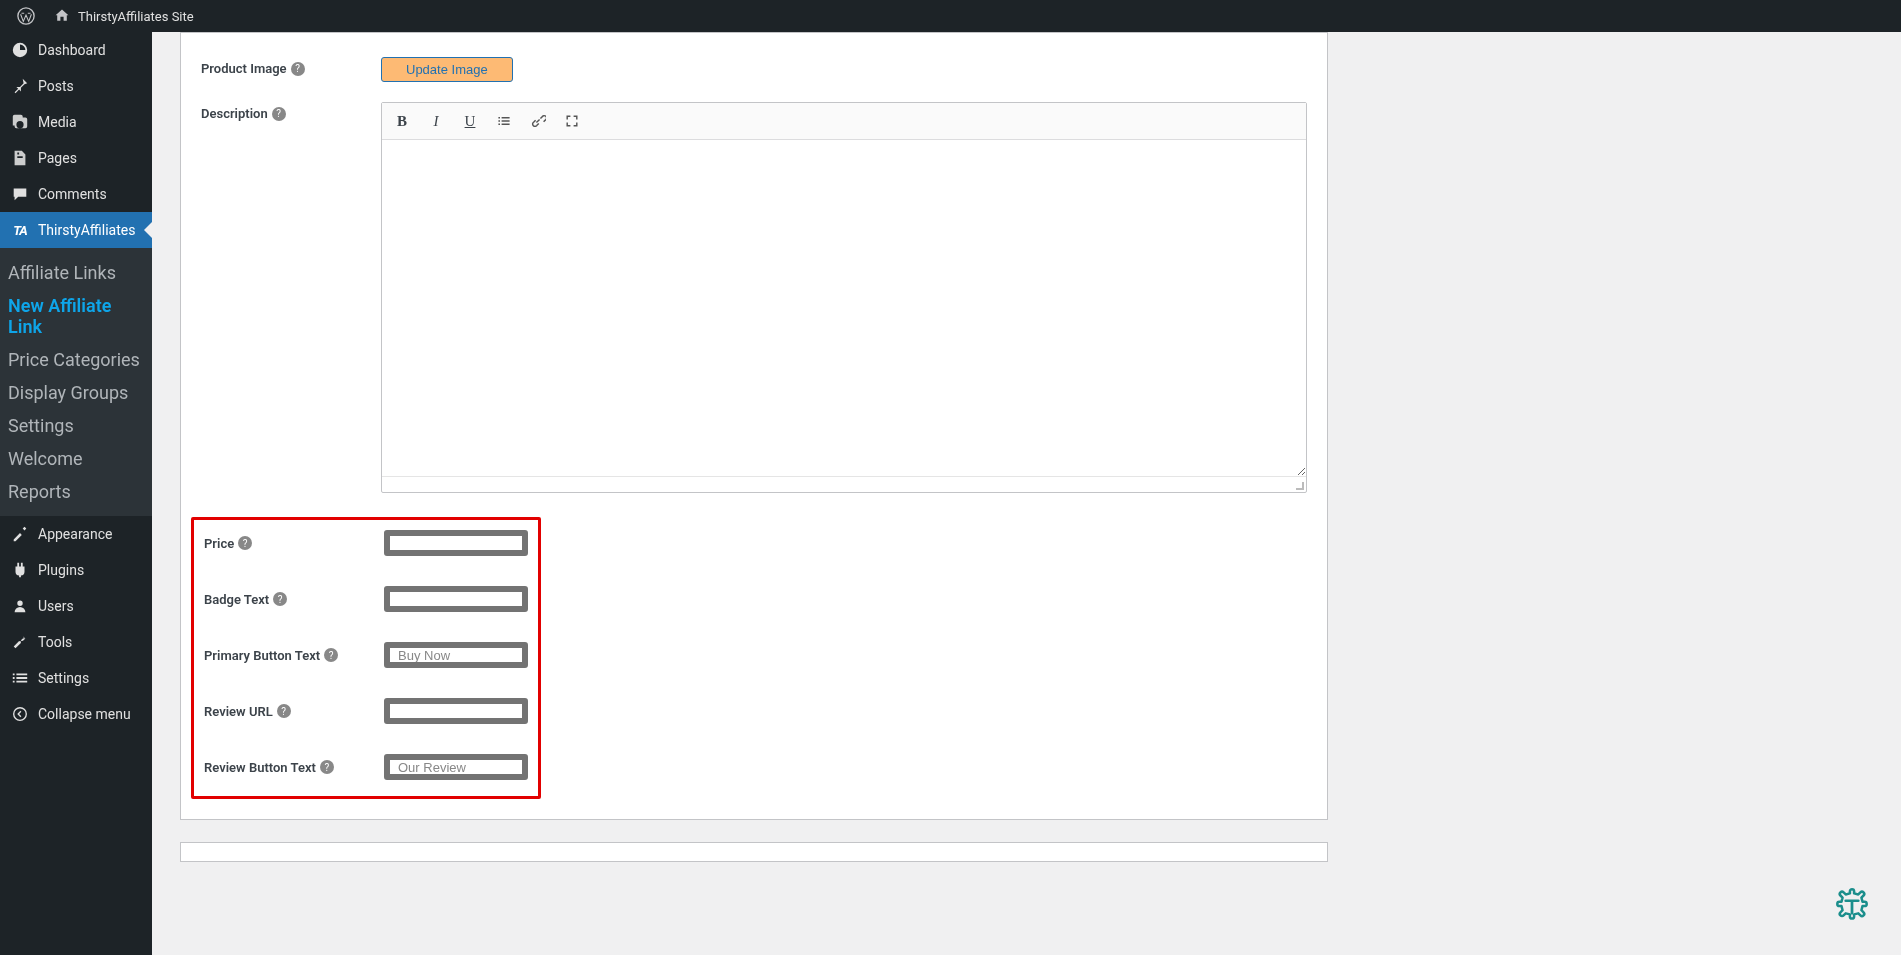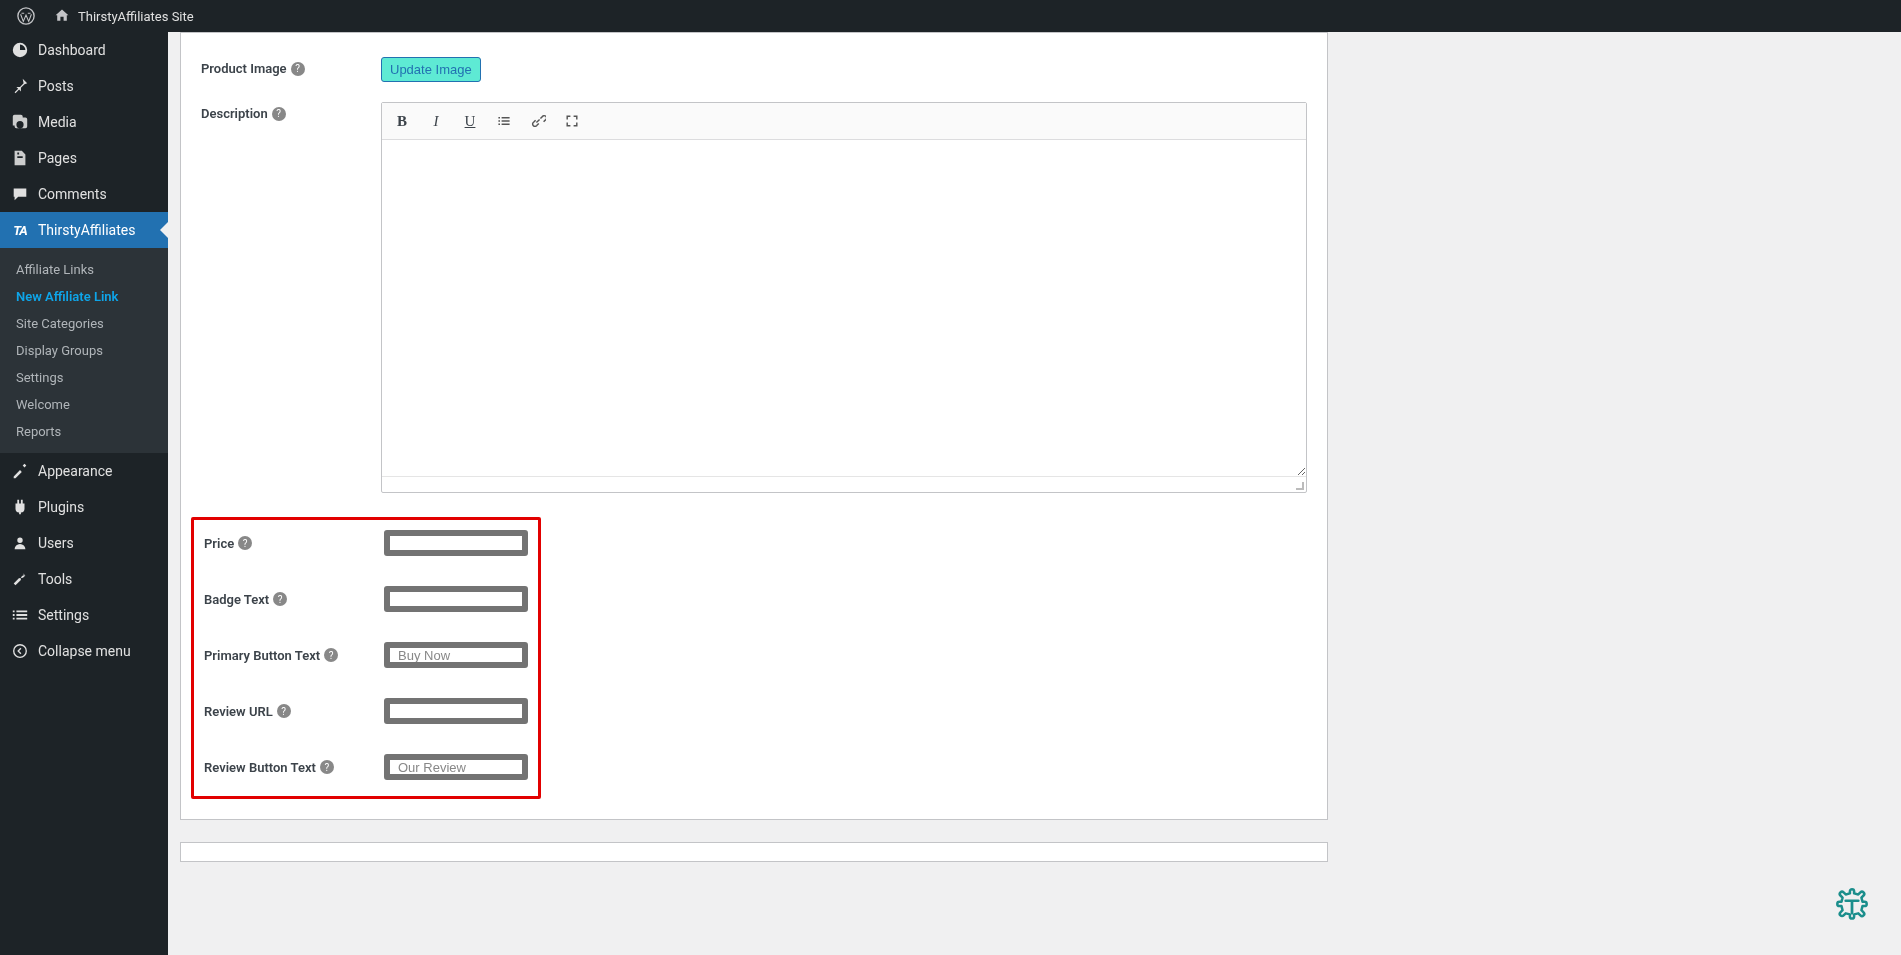--- a/index.html
+++ b/index.html
@@ -33,21 +33,21 @@
       height: 20px;
       justify-content: center;
       align-items: center;
     }
     
     
     .sidebar {
       position: fixed;
       top: 32px;
       left: 0;
-      width: 168px;
+      width: 152px;
       bottom: 0;
       background: #1d2327;
       color: #c3c4c7;
     }
     .menu-item {
       display: flex;
       align-items: center;
       padding: 8px 10px;
       gap: 8px;
       cursor: pointer;
@@ -81,22 +81,22 @@
       font-weight: bold;
       font-style: italic;
       letter-spacing: -1px;
       font-size: 13px;
     }
     .sub-menu {
       background: #2c3338;
       padding: 8px 0;
     }
     .sub-item {
-      padding: 6px 16px;
-      font-size: 13px;
+      padding: 6px 8px;
+      font-size: 18px;
       color: #b0b5b9;
       cursor: pointer;
     }
     .sub-item.current {
       color: #0ea5e9;
       font-weight: 600;
     }
     
     
     .main {
@@ -143,22 +143,22 @@
       font-size: 10px;
       justify-content: center;
       align-items: center;
       font-weight: normal;
     }
     .field { flex: 1; }
     
     .btn-secondary {
       border: 1px solid #2271b1;
       color: #2271b1;
-      background: #5eead4;
-      padding: 4px 8px;
+      background: #fdba74;
+      padding: 4px 24px;
       border-radius: 3px;
       font-size: 13px;
       cursor: pointer;
     }
     
     
     .editor {
       border: 1px solid #c3c4c7;
       border-radius: 2px;
     }
@@ -315,21 +315,21 @@
     </span>
     <span>Comments</span>
   </div>
   <div class="menu-item active">
     <span class="menu-icon ta-icon">TA</span>
     <span>ThirstyAffiliates</span>
   </div>
   <div class="sub-menu">
     <div class="sub-item">Affiliate Links</div>
     <div class="sub-item current">New Affiliate Link</div>
-    <div class="sub-item">Site Categories</div>
+    <div class="sub-item">Price Categories</div>
     <div class="sub-item">Display Groups</div>
     <div class="sub-item">Settings</div>
     <div class="sub-item">Welcome</div>
     <div class="sub-item">Reports</div>
   </div>
   <div class="menu-item">
     <span class="menu-icon">
       <svg viewBox="0 0 20 20" width="18" height="18" fill="currentColor">
           <path d="M3 16l7-7 2 2-7 7H3v-2zm12-10l-2-2 2-2 2 2-2 2z"></path>
         </svg>

